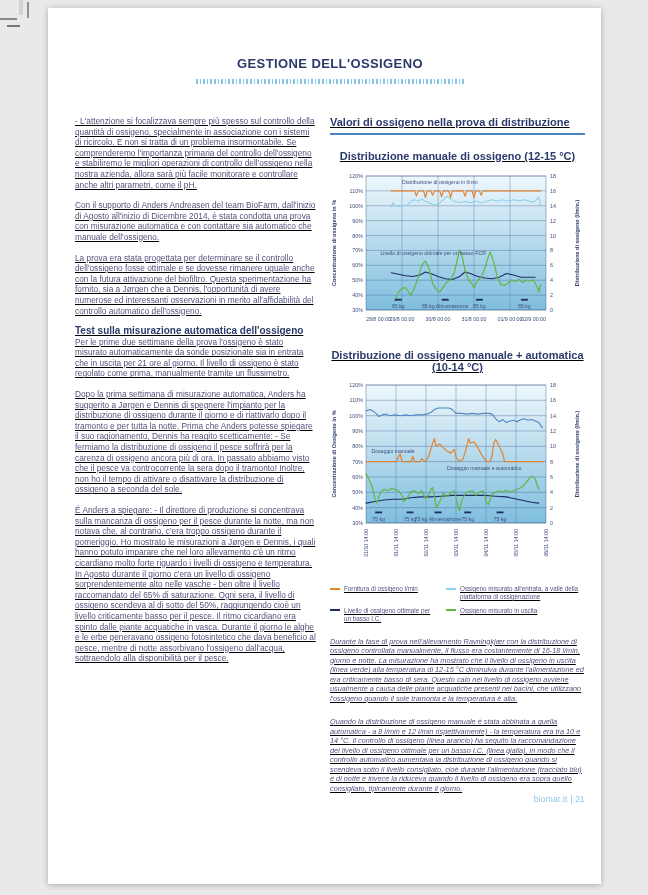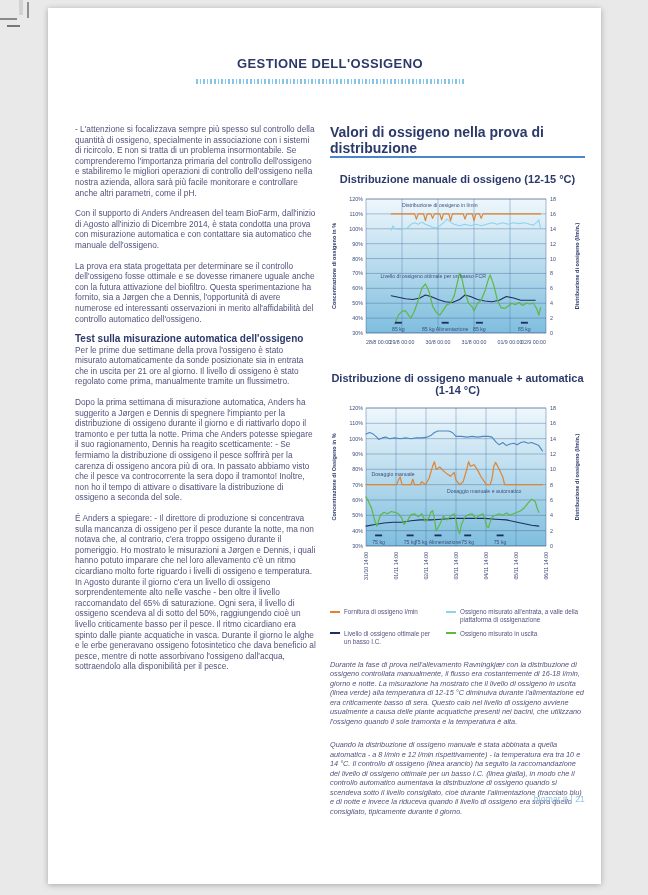--- a/index.html
+++ b/index.html
@@ -19,28 +19,28 @@
   .cm4{left:7px;top:25px;width:13px;height:2px;background:#777;}
   .content{padding:40px 16px 0 27px;position:relative;height:836px;box-sizing:border-box;}
   .page-title{
     font-size:13px;font-weight:bold;letter-spacing:.4px;color:#2c3a6b;
     text-align:center;margin:8px;
   }
   .dotrule{
     width:268px;height:5px;margin:8px auto 0;
     background:repeating-linear-gradient(90deg,#85c6e8 0 1.6px,transparent 1.6px 3.6px);
   }
-  .cols{display:flex;margin-top:40px;}
+  .cols{display:flex;margin-top:32px;text-decoration:underline;}
   .col-left{width:241px;margin-right:14px;}
   .col-left p{font-size:8.3px;line-height:10.6px;color:#52527e;margin:0 0 10px;}
   .col-left h3{font-size:10px;line-height:10.6px;color:#2c3a6b;margin:0;}
   .col-right{width:255px;}
   .sec-head{
-    font-size:14px;font-weight:bold;color:#2c3a6b;
-    border-bottom:2px solid #4a86c8;margin:0;
+    font-size:11px;font-weight:bold;color:#2c3a6b;
+    padding-bottom:5px;border-bottom:2px solid #4a86c8;margin:0;
   }
   .chart-title{font-size:11px;font-weight:bold;color:#2c3a6b;text-align:center;margin:15px 0 2px;}
   svg.chart{display:block;width:255px;overflow:visible;}
   .legend{
     display:grid;grid-template-columns:108px 1fr;gap:6px 8px;
     margin-top:10px;font-size:6.3px;line-height:7.9px;color:#52527e;
   }
   .lg-item{display:flex;align-items:flex-start;}
   .sw{width:10px;height:2px;margin:2.5px 4px 0 0;flex:none;}
   .captions p{font-style:italic;font-size:7.3px;line-height:9.5px;color:#52527e;margin:14px 0 0;}
@@ -139,21 +139,21 @@
             <text x="36" y="157" font-size="5.3" fill="#3f4f7e" text-anchor="start">28/8 00:00</text>
             <text x="72" y="157" font-size="5.3" fill="#3f4f7e" text-anchor="middle">29/8 00:00</text>
             <text x="108" y="157" font-size="5.3" fill="#3f4f7e" text-anchor="middle">30/8 00:00</text>
             <text x="144" y="157" font-size="5.3" fill="#3f4f7e" text-anchor="middle">31/8 00:00</text>
             <text x="180" y="157" font-size="5.3" fill="#3f4f7e" text-anchor="middle">01/9 00:00</text>
             <text x="216" y="157" font-size="5.3" fill="#3f4f7e" text-anchor="end">02/9 00:00</text>
             <text x="6" y="79" font-size="5.5" fill="#2c3a6b" font-weight="bold" text-anchor="middle" transform="rotate(-90 6 79)">Concentrazione di ossigeno in %</text>
             <text x="249" y="79" font-size="5.5" fill="#2c3a6b" font-weight="bold" text-anchor="middle" transform="rotate(-90 249 79)">Distribuzione di ossigeno (l/min.)</text>
           </svg>
 
-        <div class="chart-title">Distribuzione di ossigeno manuale + automatica (1-14 °C)</div>
+        <div class="chart-title">Distribuzione di ossigeno manuale + automatica (10-14 °C)</div>
         <svg class="chart" viewBox="0 0 255 200" style="height: 200px;">
             <defs>
               <linearGradient id="g1" x1="0" y1="0" x2="0" y2="1">
                 <stop offset="0%" stop-color="#eef7fc"></stop>
                 <stop offset="100%" stop-color="#7fbede"></stop>
               </linearGradient>
             </defs>
             <rect x="36" y="10" width="180" height="138" fill="url(#g1)"></rect>
             <line x1="36" y1="10" x2="216" y2="10" stroke="#2e4a7d" stroke-width="0.6" stroke-opacity="0.55"></line>
             <text x="33" y="12" font-size="5.4" fill="#3f4f7e" text-anchor="end">120%</text>

